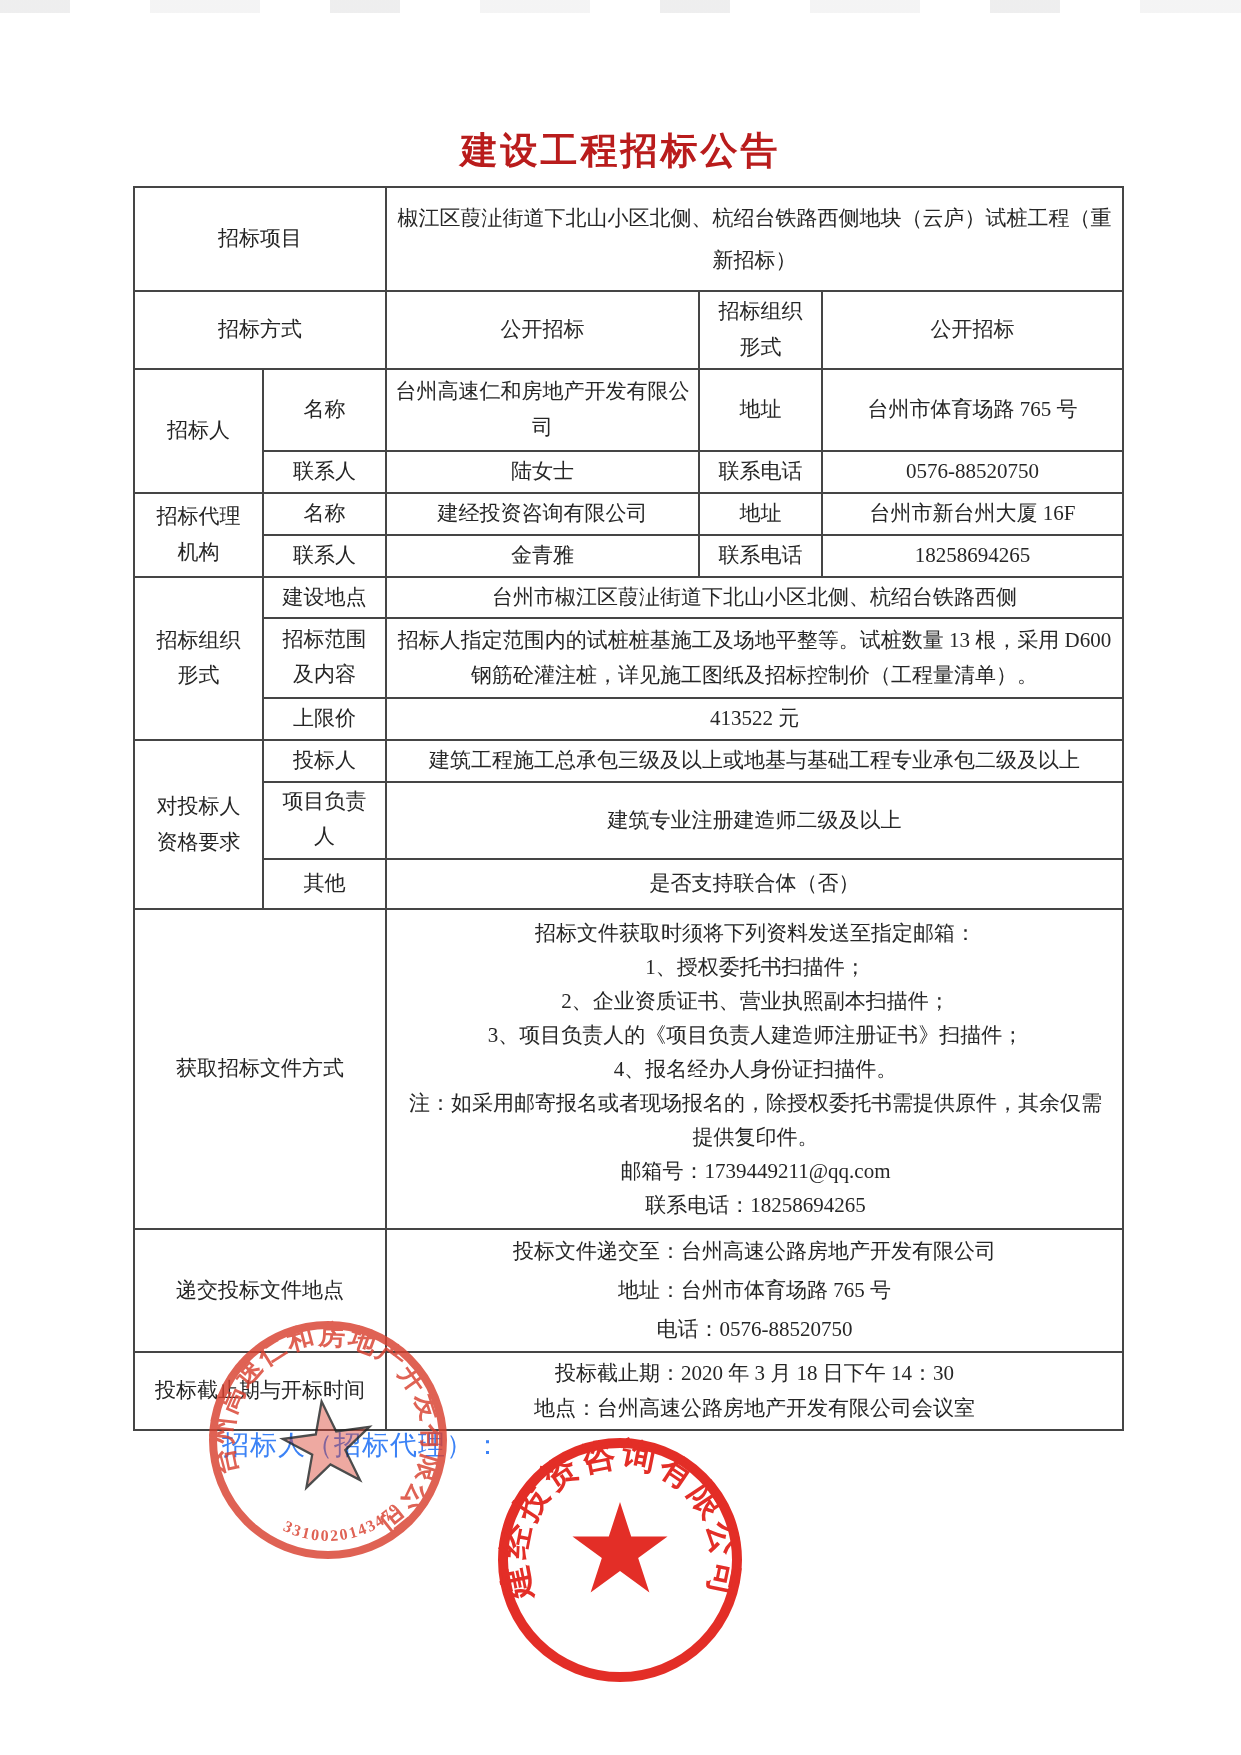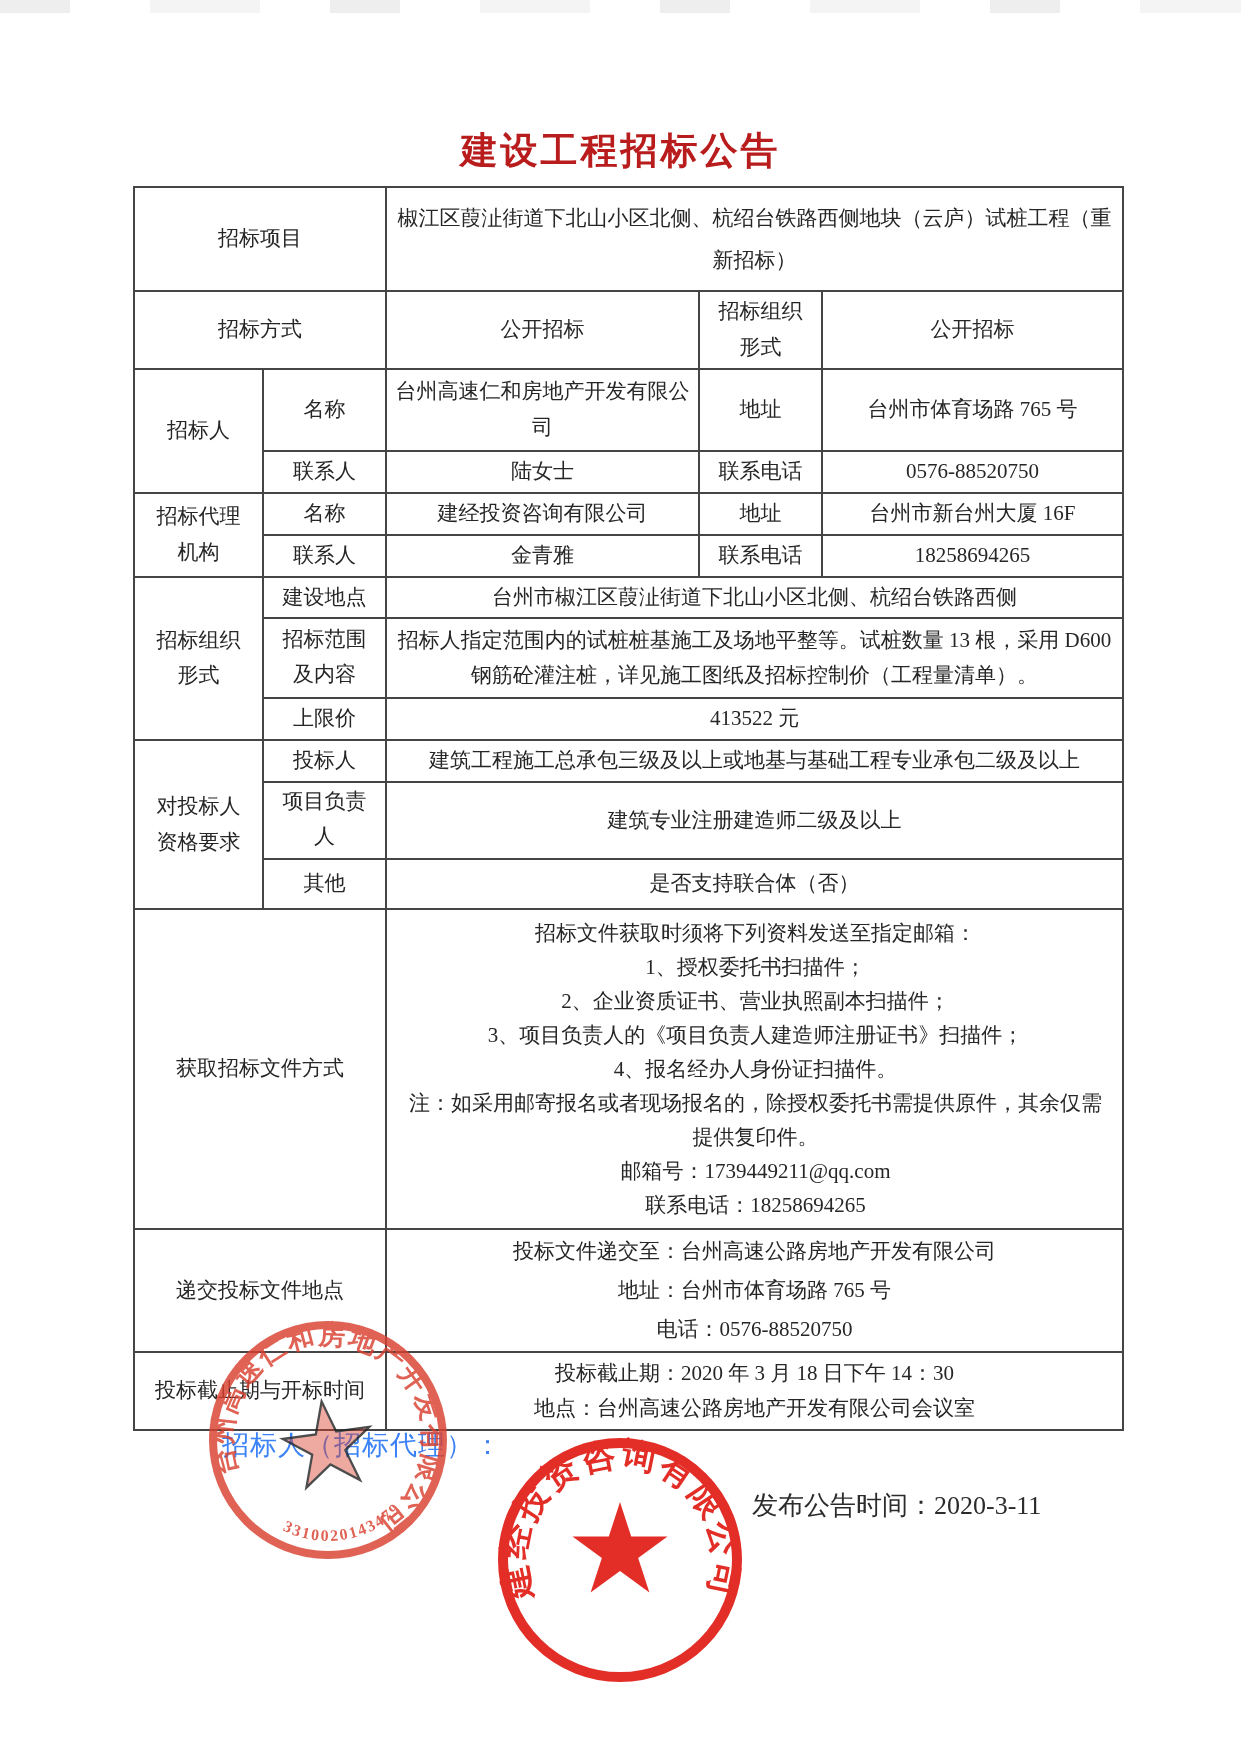--- a/index.html
+++ b/index.html
@@ -152,21 +152,20 @@
 
     <tr class="r15" style="height:78px">
       <td colspan="2">投标截止期与开标时间</td>
       <td colspan="3" class="val lefty pre">投标截止期：2020 年 3 月 18 日下午 14：30
 地点：台州高速公路房地产开发有限公司会议室</td>
     </tr>
   </tbody>
     </table>
 
   <div class="sig-line">招标人（招标代理）：</div>
-  <div class="publish-line">发布公告时间：2020-3-11</div>
 
   <svg class="seal-layer" viewBox="0 0 1241 1755" xmlns="http://www.w3.org/2000/svg">
     <defs>
       <path id="sealL-top" d="M 237.8,1472.8 A 96,96 0 1 1 376,1523.1" fill="none"></path>
       <path id="sealL-bot" d="M 256.6,1511.4 A 101,101 0 0 0 419.5,1482.7" fill="none"></path>
       <path id="sealR-top" d="M 531.7,1592.1 A 94,94 0 1 1 708.3,1592.1" fill="none"></path>
       <polygon id="star-shape" points="0,-1 0.224,-0.309 0.951,-0.309 0.363,0.118 0.588,0.809 0,0.382 -0.588,0.809 -0.363,0.118 -0.951,-0.309 -0.224,-0.309"></polygon>
     </defs>
 
     <g opacity="0.82">

